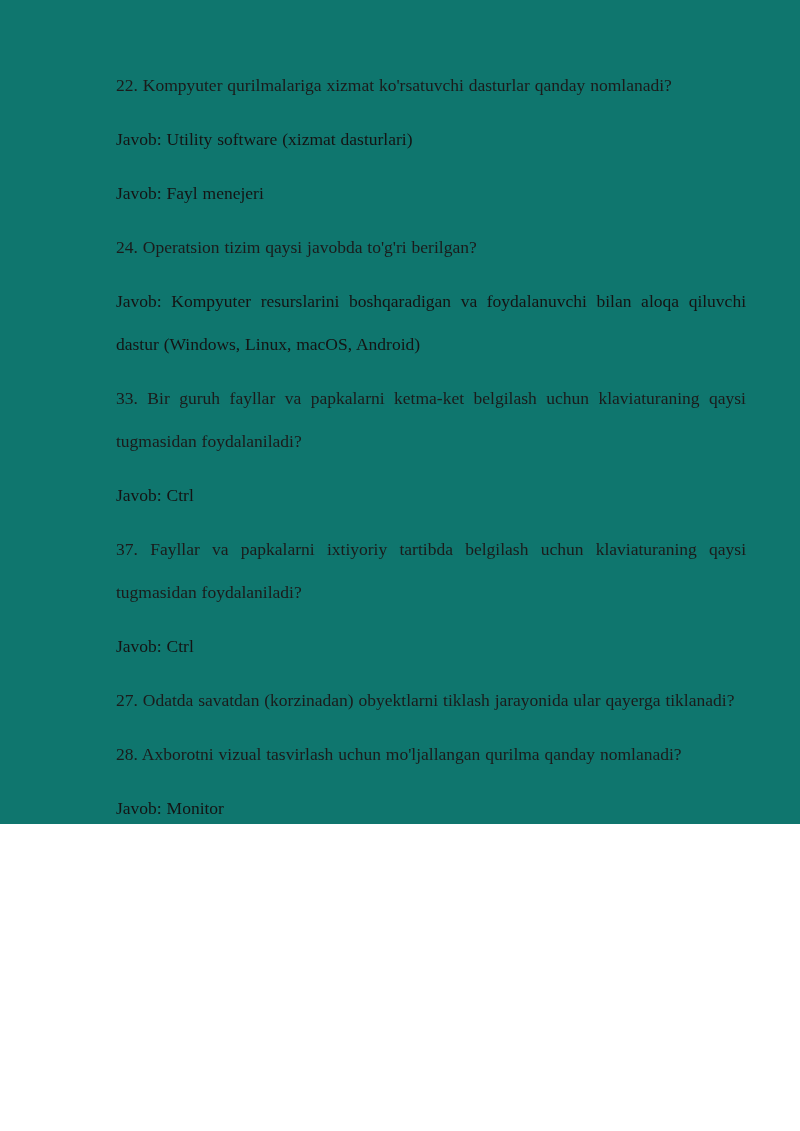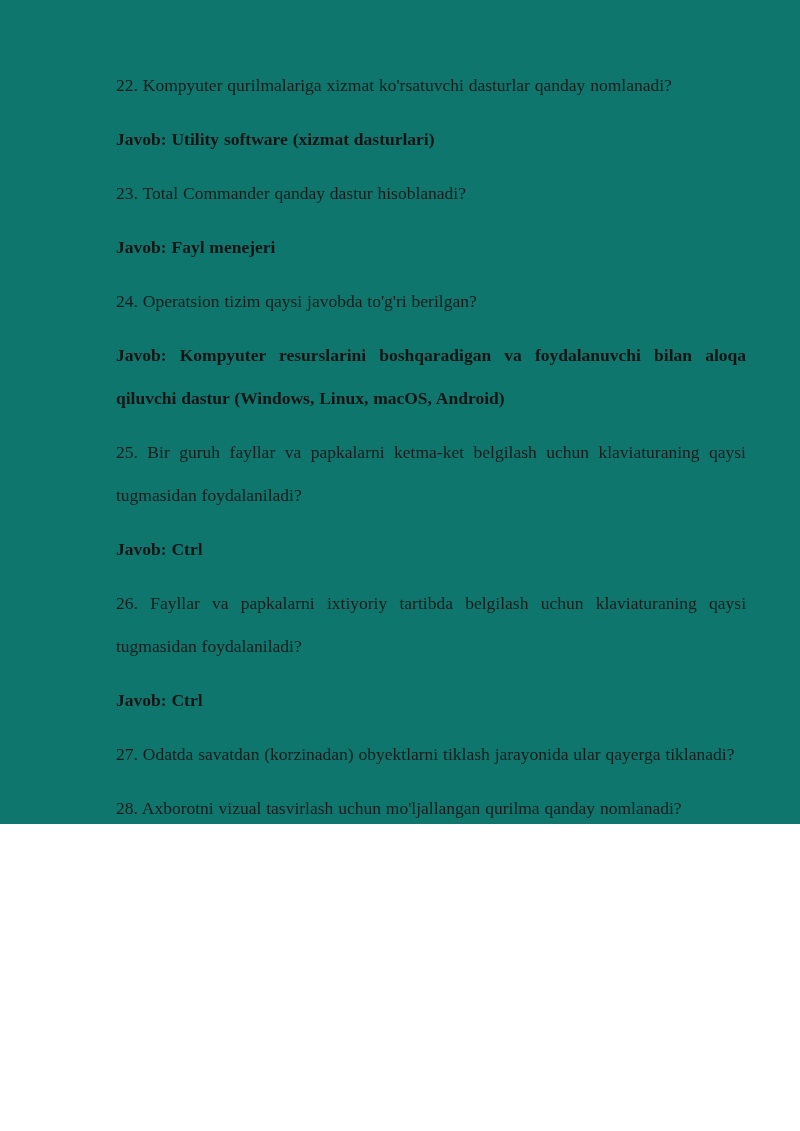--- a/index.html
+++ b/index.html
@@ -23,39 +23,38 @@
   }
   .para {
     margin: 0 0 11px 0;
     font-size: 17.5px;
     line-height: 43px;
     color: #1b1b1b;
     text-align: left;
     word-spacing: 0.5px;
   }
   .answer {
-    font-weight: bold;
+    font-weight: normal;
     color: #141414;
   }
   .justify {
     text-align: justify;
   }
 </style>
 </head>
 <body>
 
 <div class="page">
   <div class="content" id="content">
       <p class="para question">22. Kompyuter qurilmalariga xizmat ko'rsatuvchi dasturlar qanday nomlanadi?</p>
       <p class="para answer">Javob: Utility software (xizmat dasturlari)</p>
-      <p class="para question">23. Total Commander qanday dastur hisoblanadi?</p>
       <p class="para answer">Javob: Fayl menejeri</p>
       <p class="para question">24. Operatsion tizim qaysi javobda to'g'ri berilgan?</p>
       <p class="para answer justify">Javob: Kompyuter resurslarini boshqaradigan va foydalanuvchi bilan aloqa qiluvchi dastur (Windows, Linux, macOS, Android)</p>
-      <p class="para question justify">25. Bir guruh fayllar va papkalarni ketma-ket belgilash uchun klaviaturaning qaysi tugmasidan foydalaniladi?</p>
+      <p class="para question justify">33. Bir guruh fayllar va papkalarni ketma-ket belgilash uchun klaviaturaning qaysi tugmasidan foydalaniladi?</p>
       <p class="para answer">Javob: Ctrl</p>
-      <p class="para question justify">26. Fayllar va papkalarni ixtiyoriy tartibda belgilash uchun klaviaturaning qaysi tugmasidan foydalaniladi?</p>
+      <p class="para question justify">37. Fayllar va papkalarni ixtiyoriy tartibda belgilash uchun klaviaturaning qaysi tugmasidan foydalaniladi?</p>
       <p class="para answer">Javob: Ctrl</p>
       <p class="para question justify">27. Odatda savatdan (korzinadan) obyektlarni tiklash jarayonida ular qayerga tiklanadi?</p>
       <p class="para question">28. Axborotni vizual tasvirlash uchun mo'ljallangan qurilma qanday nomlanadi?</p>
       <p class="para answer">Javob: Monitor</p>
     </div>
 </div>
 
 </body></html>

